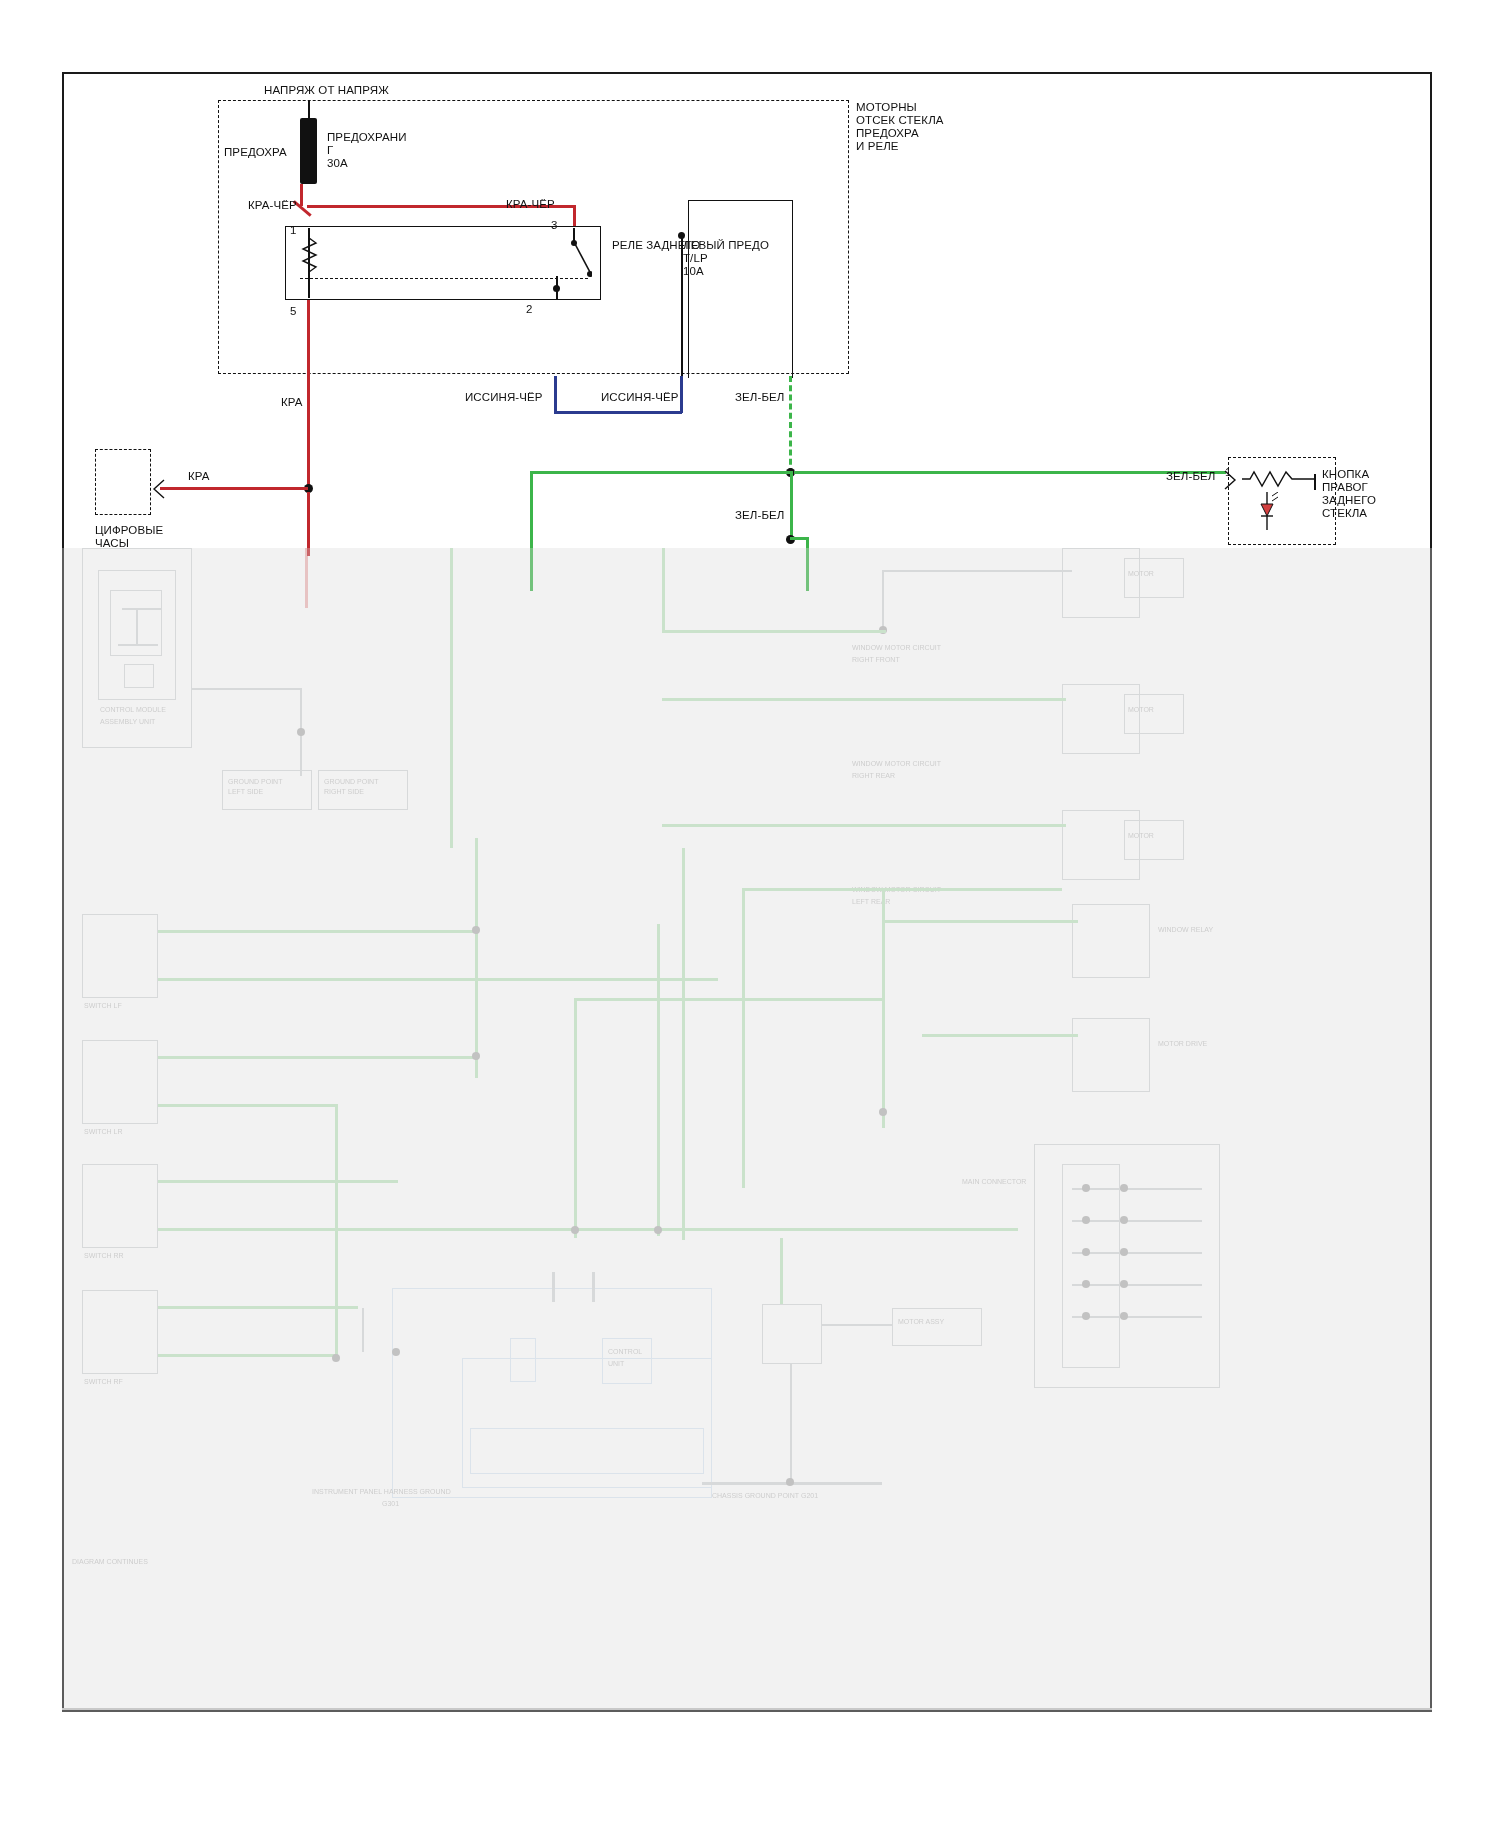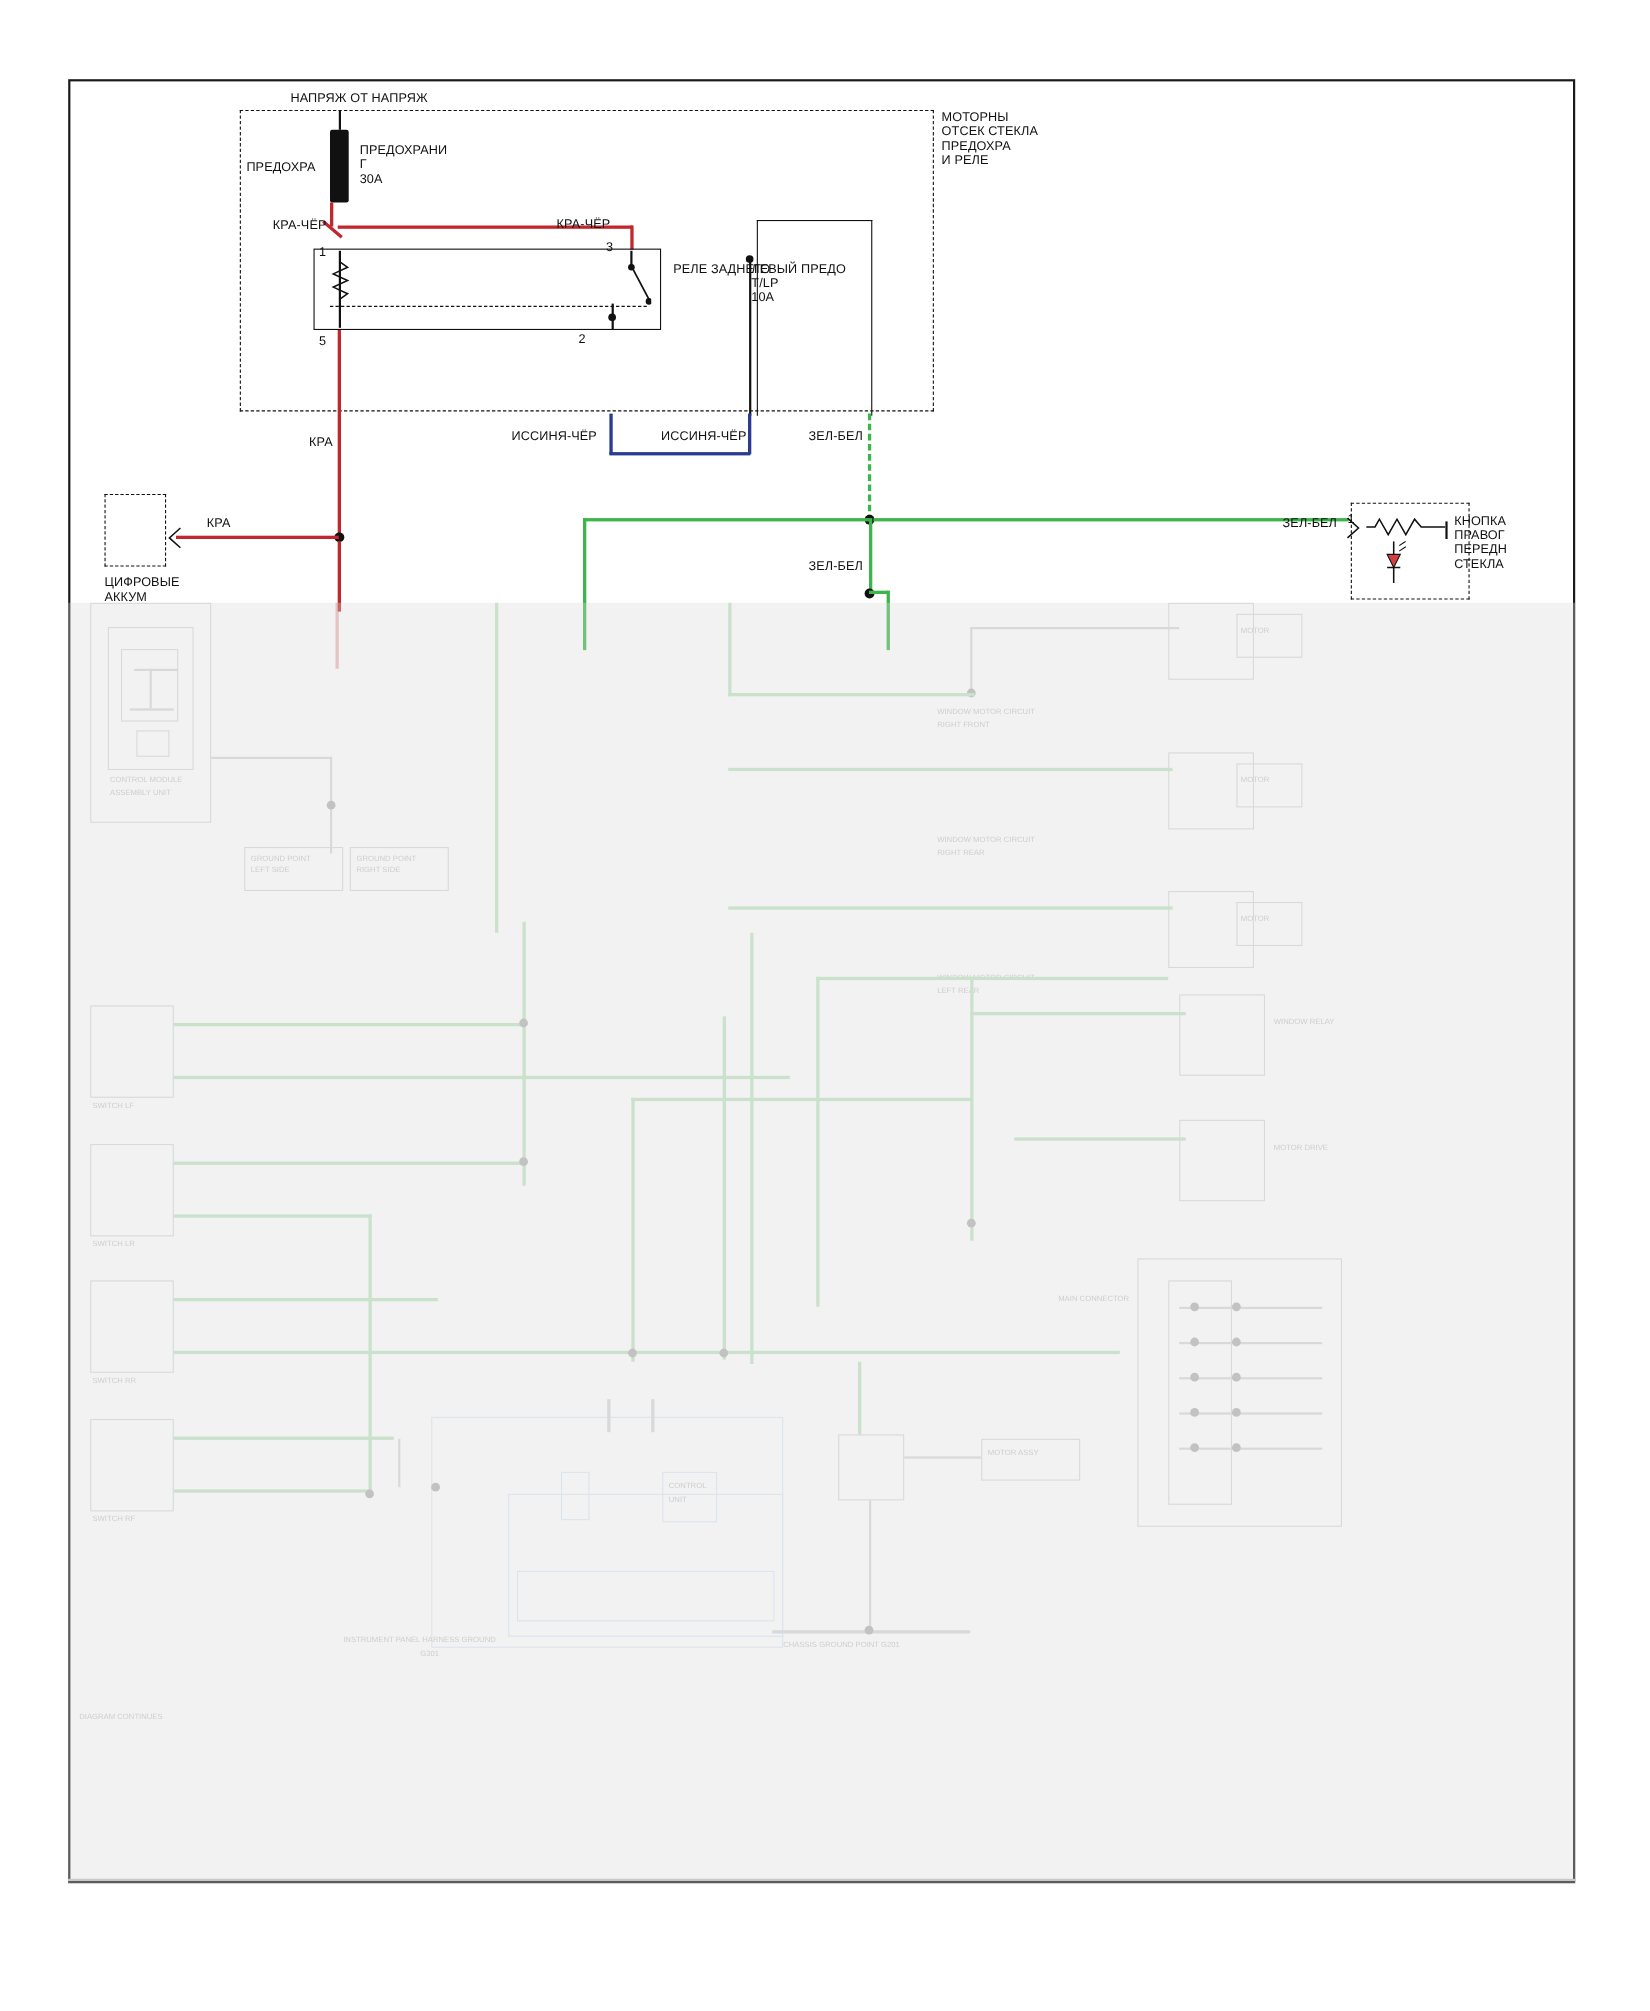--- a/index.html
+++ b/index.html
@@ -171,21 +171,21 @@
   <div class="dot" style="left:304px; top:484px;"></div>
 
   <div style="position:absolute; left:160px; top:487px; width:148px; height:2.5px; background:#c1272d;"></div>
   <div class="lbl" style="left:188px; top:470px;">КРА</div>
   <svg style="position:absolute; left:150px; top:478px;" width="16" height="22">
     <path d="M14 2 L4 11 L14 20" stroke="#111" stroke-width="1.4" fill="none"></path>
   </svg>
 
   <div class="dashbox" style="left:95px; top:449px; width:56px; height:66px;"></div>
   <div class="lbl" style="left:95px; top:524px;">ЦИФРОВЫЕ
-АККУМ</div>
+ЧАСЫ</div>
 
   <div style="position:absolute; left:307px; top:492px; width:2.5px; height:64px; background:#c1272d;"></div>
 
   <div class="lbl" style="left:465px; top:391px;">ИССИНЯ-ЧЁР</div>
   <div class="lbl" style="left:601px; top:391px;">ИССИНЯ-ЧЁР</div>
   <div style="position:absolute; left:554px; top:376px; width:2.5px; height:37px; background:#2b3b8f;"></div>
   <div style="position:absolute; left:554px; top:411px; width:128px; height:2.5px; background:#2b3b8f;"></div>
   <div style="position:absolute; left:680px; top:376px; width:2.5px; height:37px; background:#2b3b8f;"></div>
 
   <div style="position:absolute; left:789px; top:376px; width:0; height:98px; border-left:3px dashed #3cb54a;"></div>
@@ -216,21 +216,21 @@
     <line x1="12" y1="0" x2="12" y2="12" stroke="#111" stroke-width="1.4"></line>
     <polygon points="6,12 18,12 12,24" fill="#d23f3f" stroke="#111" stroke-width="1"></polygon>
     <line x1="6" y1="24" x2="18" y2="24" stroke="#111" stroke-width="1.4"></line>
     <line x1="12" y1="24" x2="12" y2="38" stroke="#111" stroke-width="1.4"></line>
     <line x1="17" y1="4" x2="23" y2="0" stroke="#111" stroke-width="1"></line>
     <line x1="17" y1="9" x2="23" y2="5" stroke="#111" stroke-width="1"></line>
   </svg>
   <div style="position:absolute; left:1314px; top:474px; width:1.6px; height:16px; background:#111;"></div>
   <div class="lbl" style="left:1322px; top:468px;">КНОПКА
 ПРАВОГ
-ПЕРЕДН
+ЗАДНЕГО
 СТЕКЛА</div>
 
   <div class="greyoverlay"></div>
 
   <div class="faded">
 
     <div class="fbox" style="left:20px; top:0px; width:110px; height:200px;"></div>
     <div class="fbox" style="left:36px; top:22px; width:78px; height:130px;"></div>
     <div class="fbox" style="left:48px; top:42px; width:52px; height:66px;"></div>
     <div class="fline" style="left:60px; top:60px; width:40px; height:2px;"></div>

